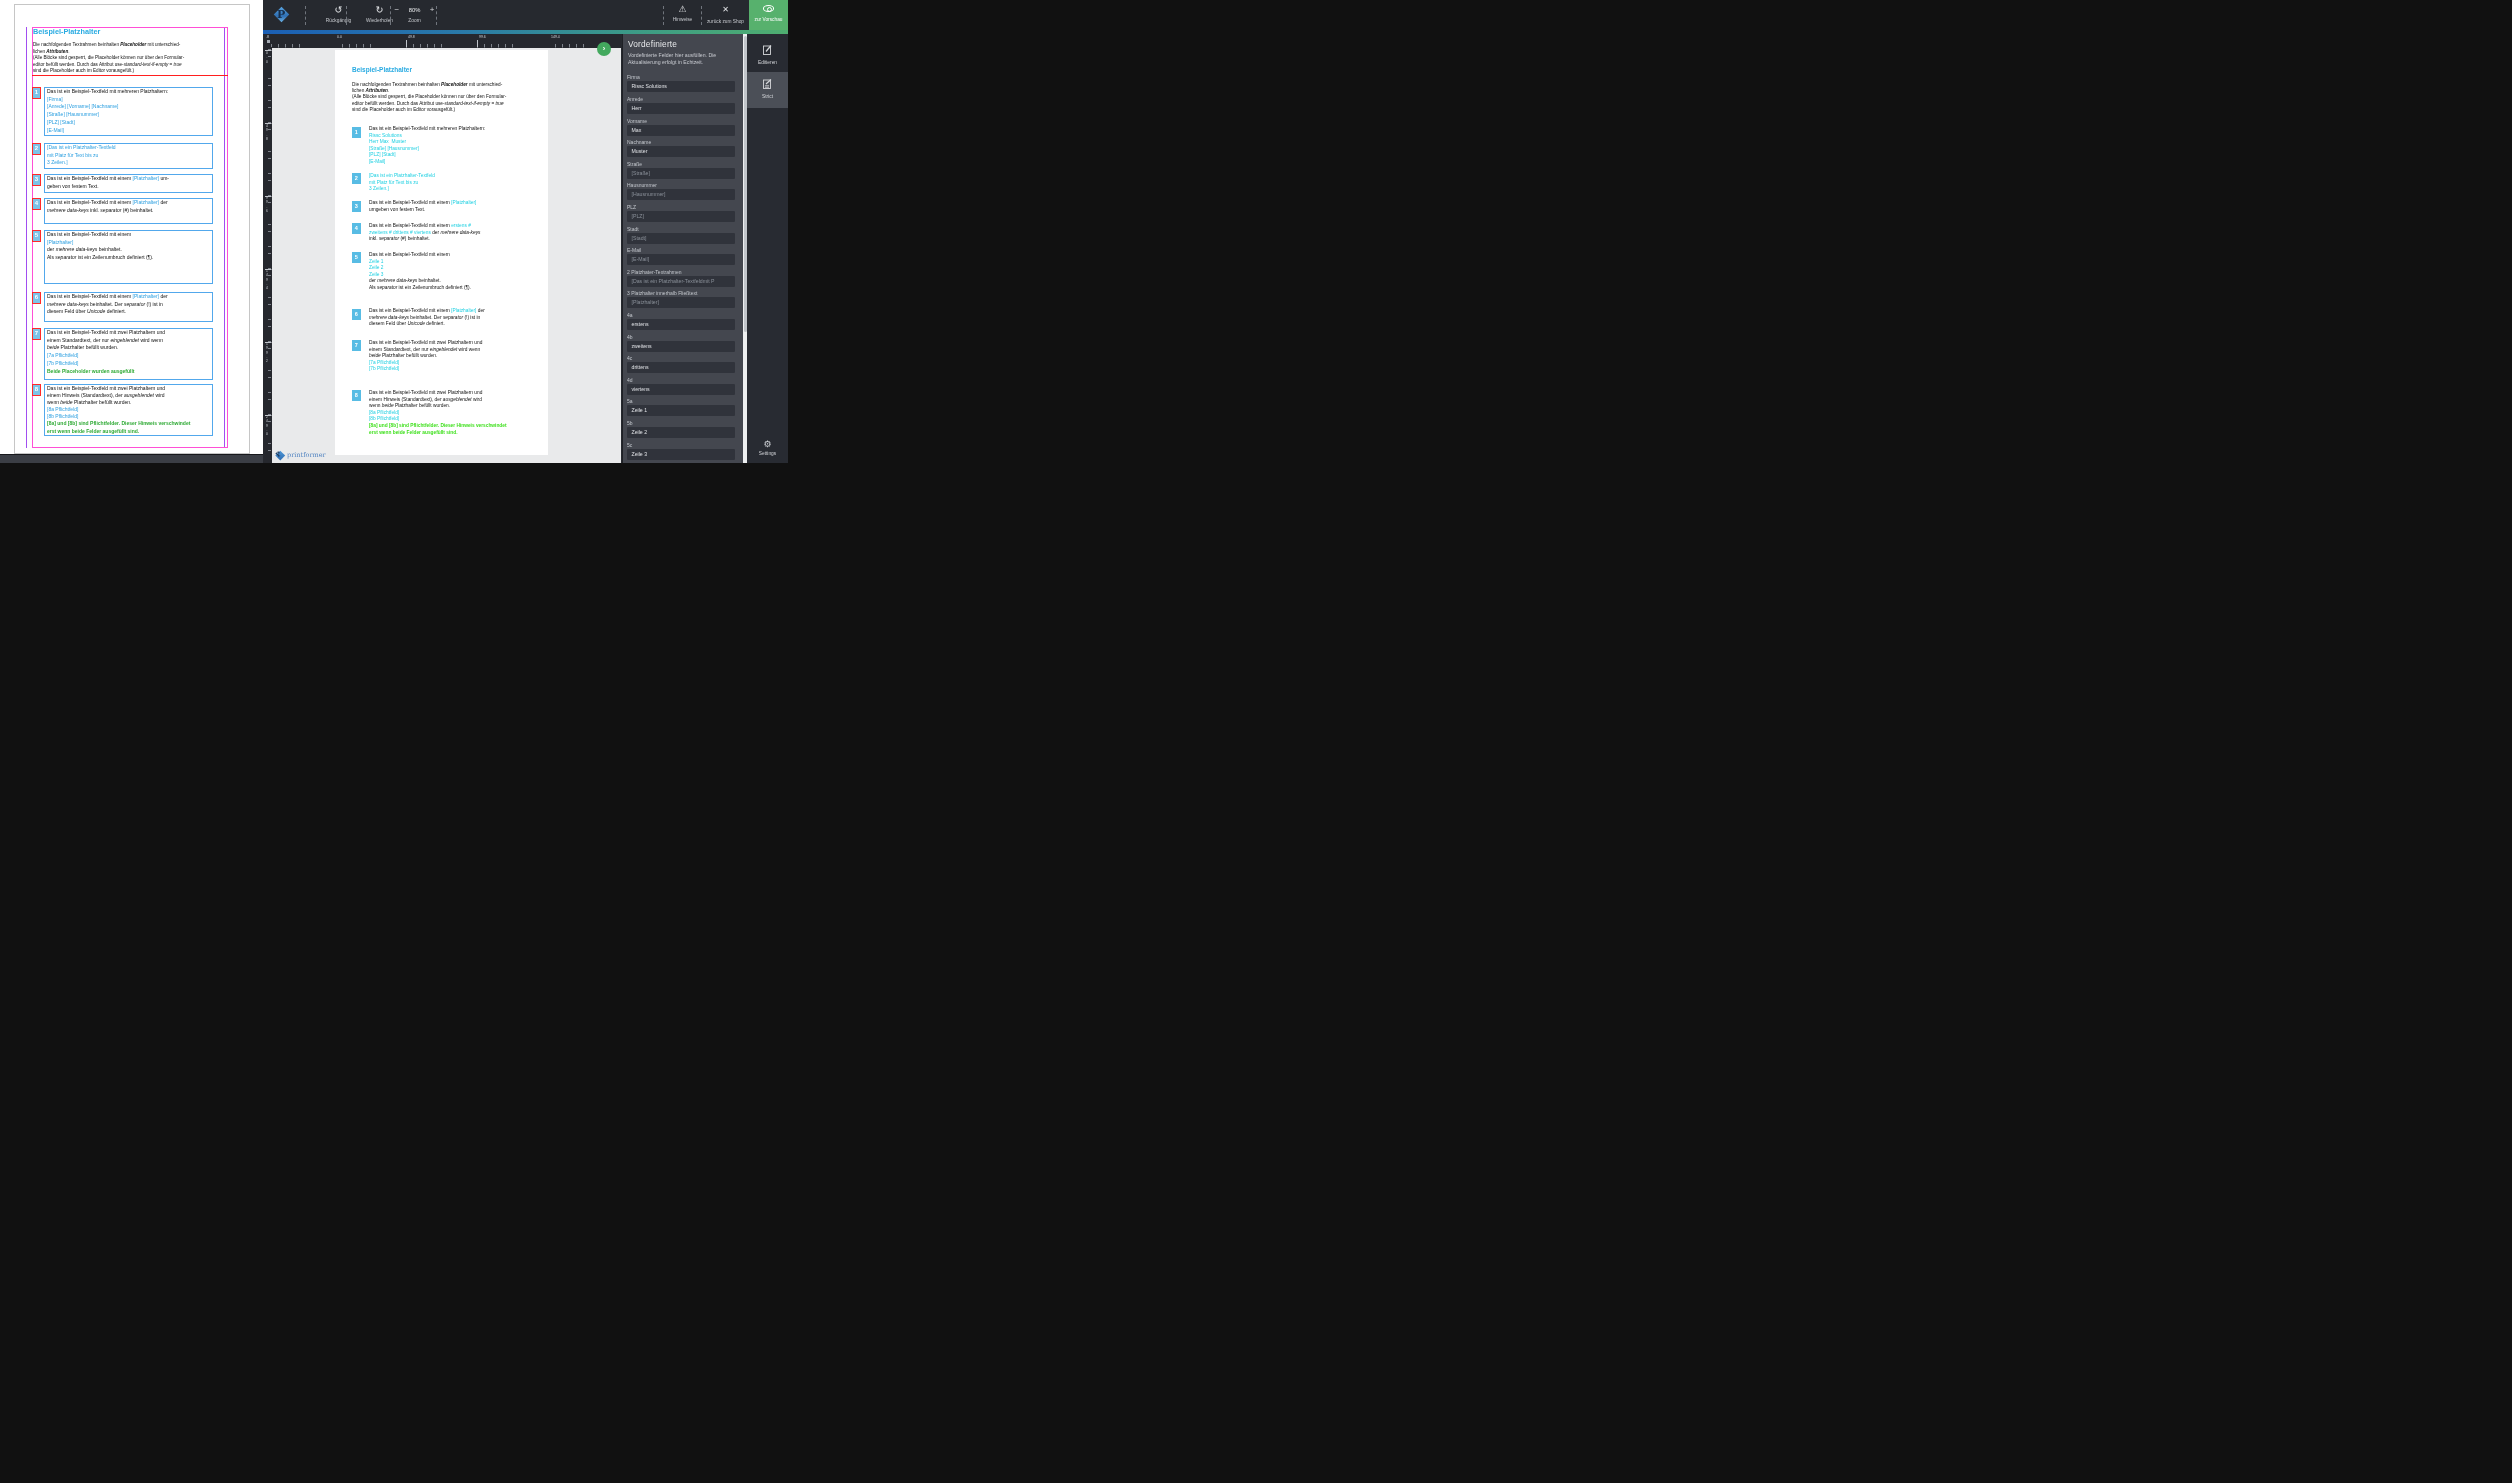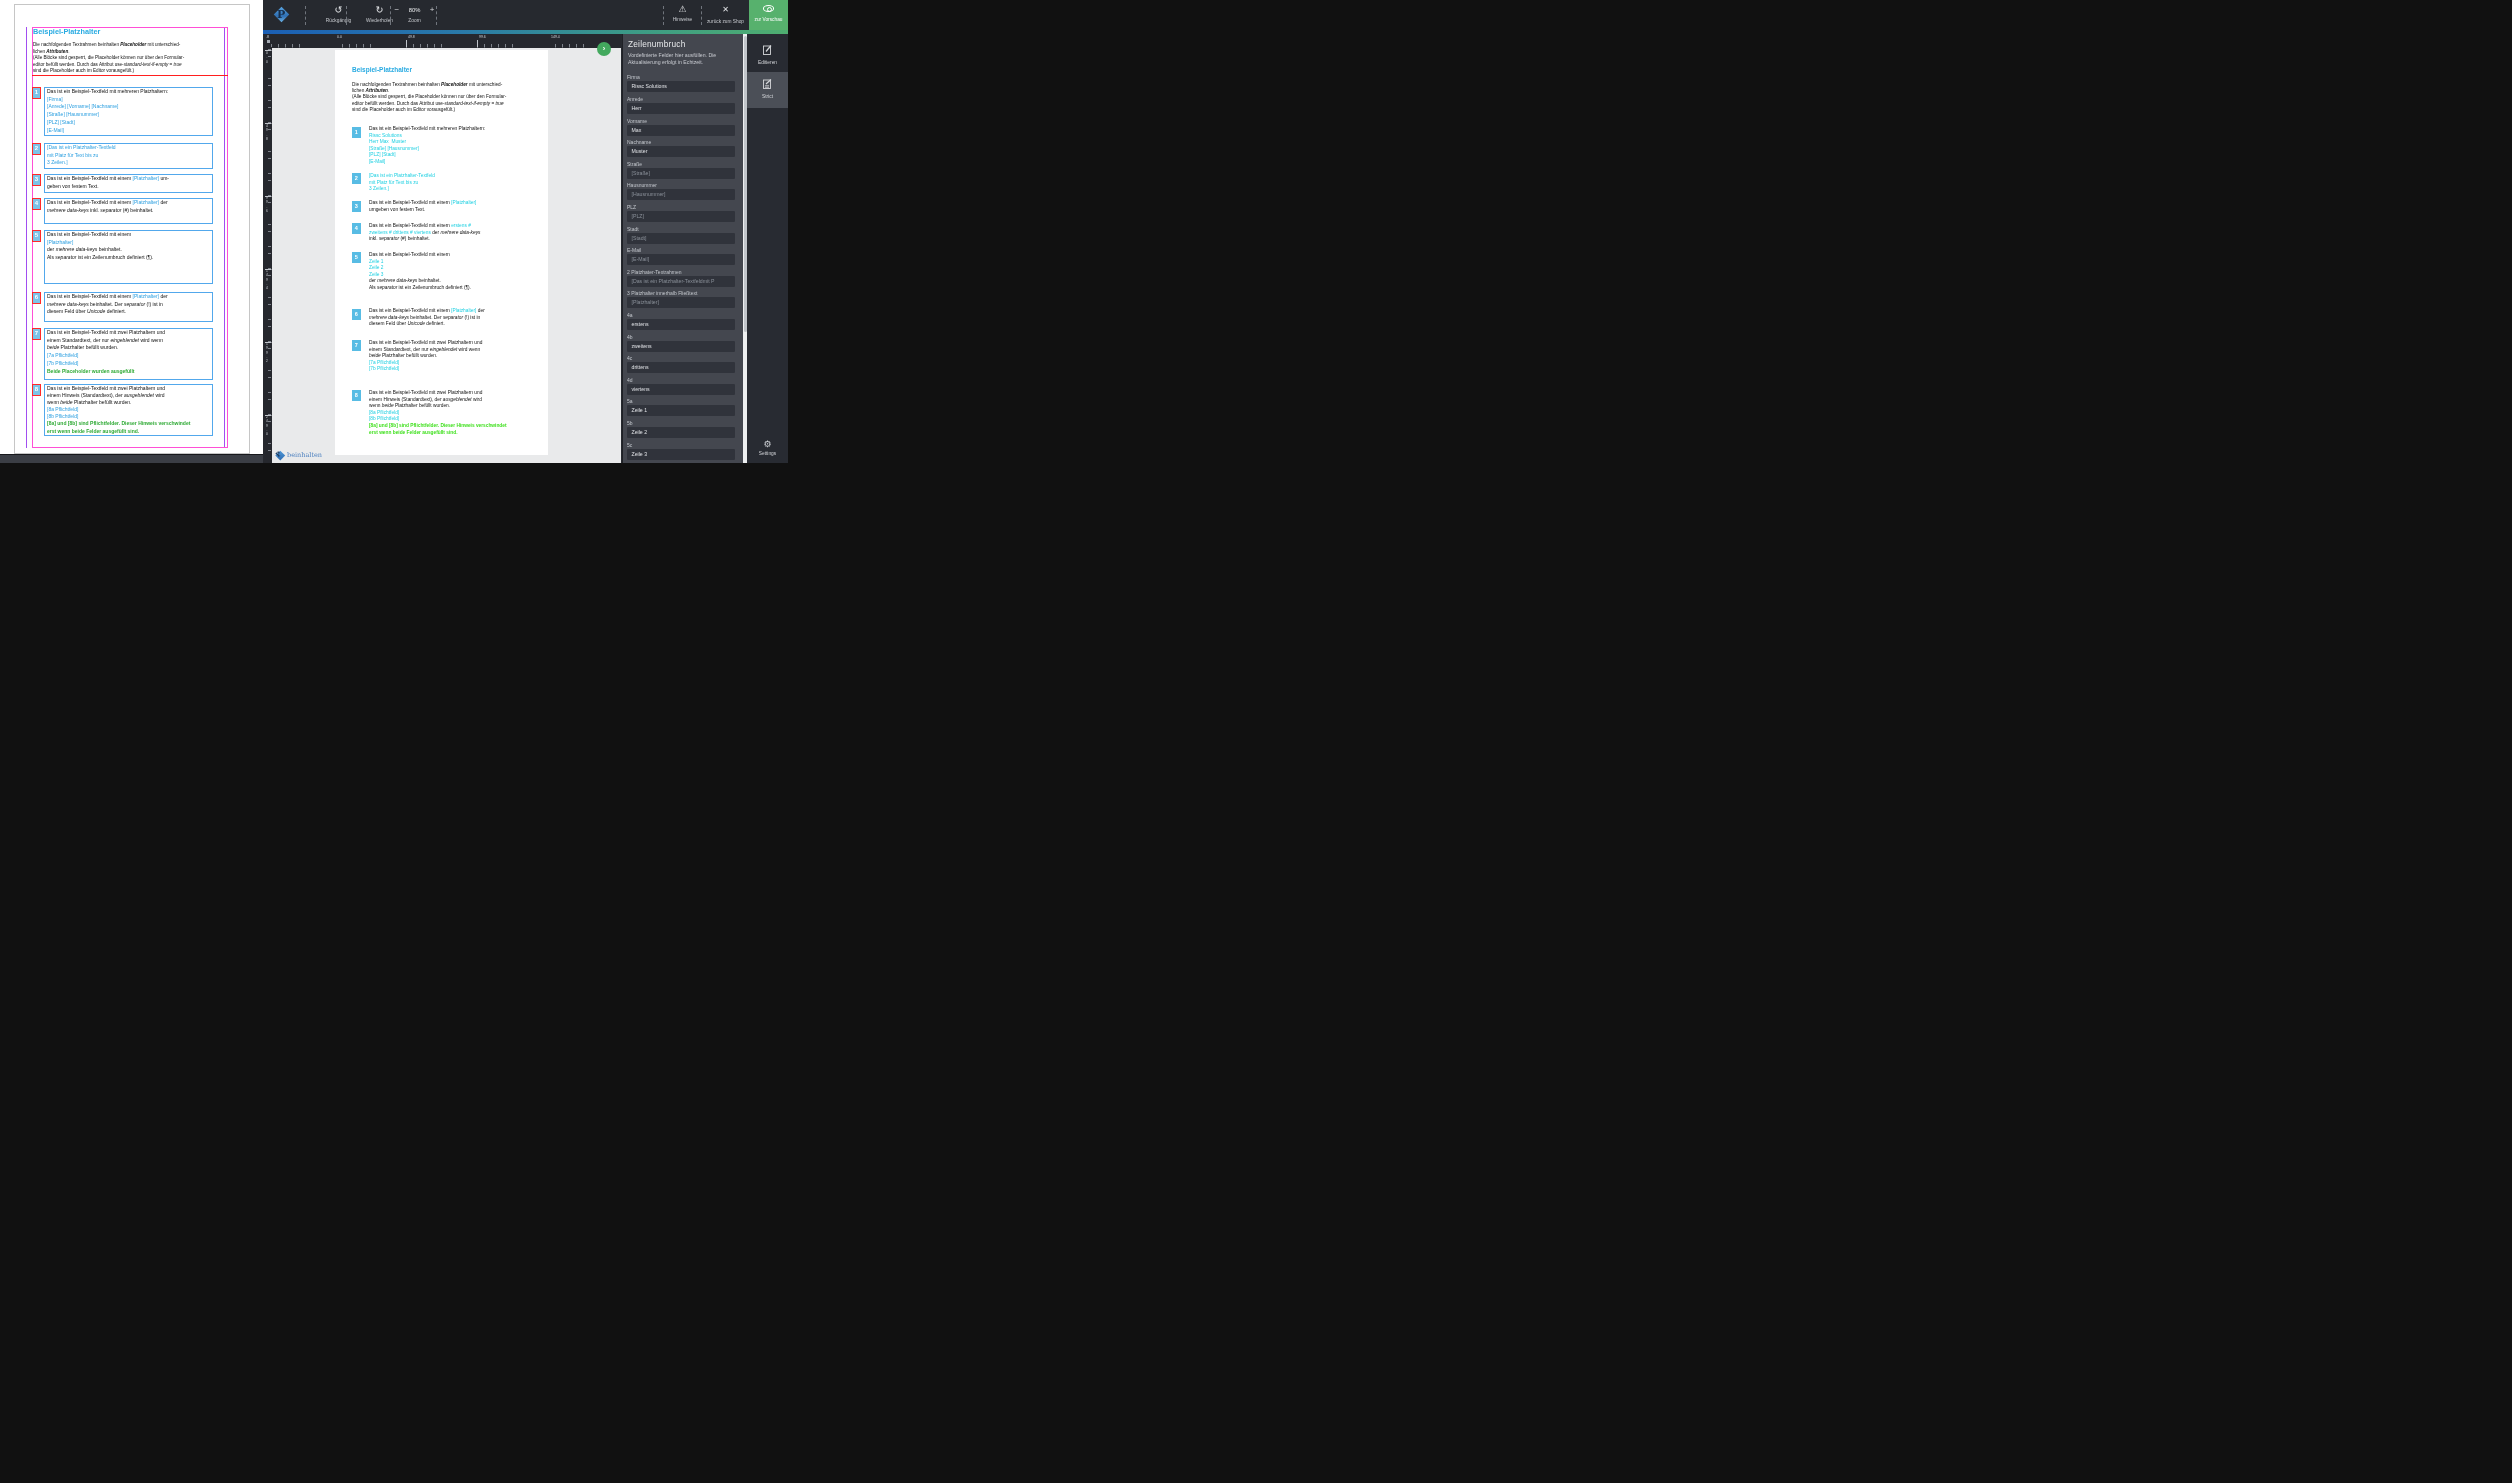--- a/index.html
+++ b/index.html
@@ -327,25 +327,25 @@
         <div class="dl" style="line-height: 6.6px;"><span class="sg2">[8a] und [8b] sind Pflichtfelder. Dieser Hinweis verschwindet</span></div>
         <div class="dl" style="line-height: 6.6px;"><span class="sg2">erst wenn beide Felder ausgefüllt sind.</span></div>
       </div>
     </div>
   <div class="abs" id="chevron-btn">
     <span>›</span>
   </div>
   <div class="abs" id="pf-logo">
     <span class="pf-diamond"></span>
     <span class="pf-p">P</span>
-    <span id="pf-text">beinhalten</span>
+    <span id="pf-text">printformer</span>
   </div>
 
   <div class="abs" id="sidebar"></div>
-  <div class="abs" id="sb-title">Zeilenumbruch</div>
+  <div class="abs" id="sb-title">Vordefinierte</div>
   <div class="abs" id="sb-sub">Vordefinierte Felder hier ausfüllen. Die Aktualisierung erfolgt in Echtzeit.</div>
   <div id="sb-fields">
       <div class="abs field" style="top: 74px;">
         <div class="f-label">Firma</div>
         <div class="f-input">Rissc Solutions</div>
       </div>
       <div class="abs field" style="top: 96px;">
         <div class="f-label">Anrede</div>
         <div class="f-input">Herr</div>
       </div>

